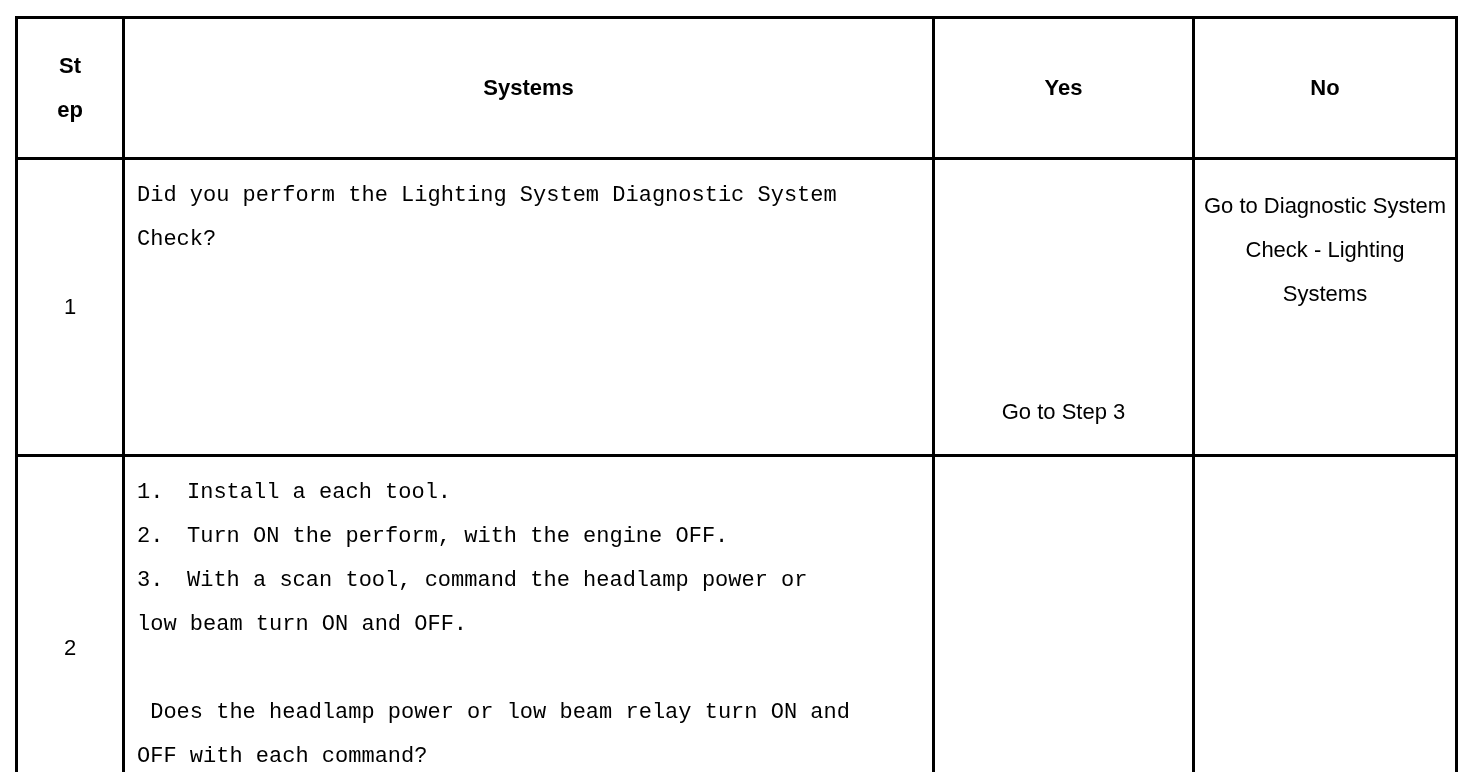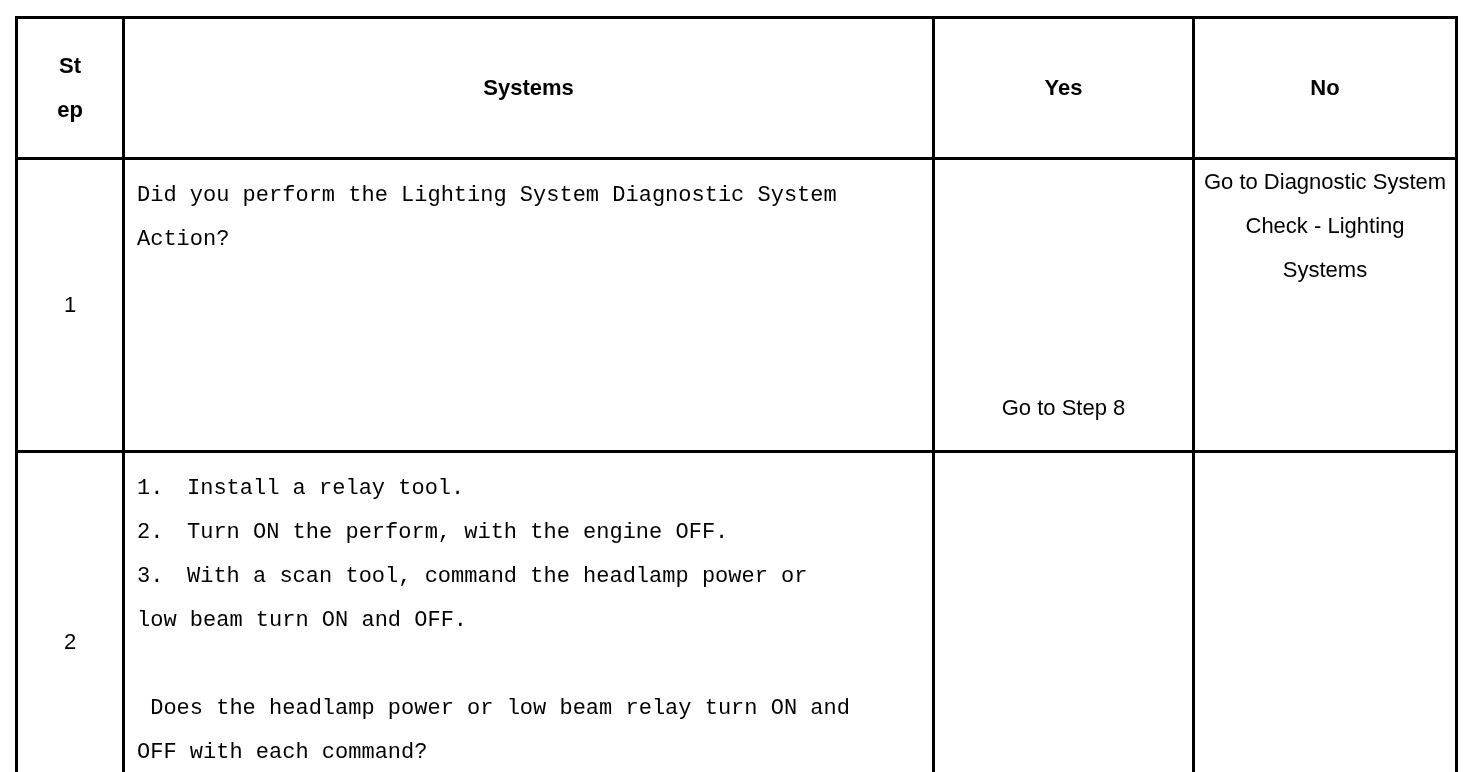--- a/index.html
+++ b/index.html
@@ -81,21 +81,21 @@
     line-height: 44px;
     padding: 14px 10px 26px 12px;
     font-family: Liberation Mono, monospace;
   }
 
   td.cell-yes,
   td.cell-no {
     text-align: center;
     font-size: 22px;
     line-height: 44px;
-    padding: 0 8px 10px 8px;
+    padding: 24px 8px 10px 8px;
   }
 
   td.align-bottom {
     vertical-align: bottom;
     padding-bottom: 20px;
   }
   td.align-top {
     vertical-align: top;
   }
 
@@ -181,45 +181,45 @@
     </thead>
 
     <tbody>
 
       <tr class="row-1">
         <td class="cell-step">1</td>
 
         <td class="cell-action">
           <p class="action-text">
             <span class="line">Did you perform the Lighting System Diagnostic System</span>
-            <span class="line">Action?</span>
+            <span class="line">Check?</span>
           </p>
         </td>
 
         <td class="cell-yes align-bottom">
-          <span class="line">Go to Step 8</span>
+          <span class="line">Go to Step 3</span>
         </td>
 
         <td class="cell-no align-top">
           <span class="line">Go to</span>
           <span class="line">Diagnostic</span>
           <span class="line">System Check -</span>
           <span class="line">Lighting</span>
           <span class="line">Systems</span>
         </td>
       </tr>
 
       <tr class="row-2">
         <td class="cell-step">2</td>
 
         <td class="cell-action">
           <ol class="action-list">
             <li>
               <span class="marker">1.</span>
-              <span>Install a relay tool.</span>
+              <span>Install a each tool.</span>
             </li>
             <li>
               <span class="marker">2.</span>
               <span>Turn ON the perform, with the engine OFF.</span>
             </li>
             <li>
               <span class="marker">3.</span>
               <span>With a scan tool, command the headlamp power or</span>
               <span class="wrap-line">low beam turn ON and OFF.</span>
             </li>

